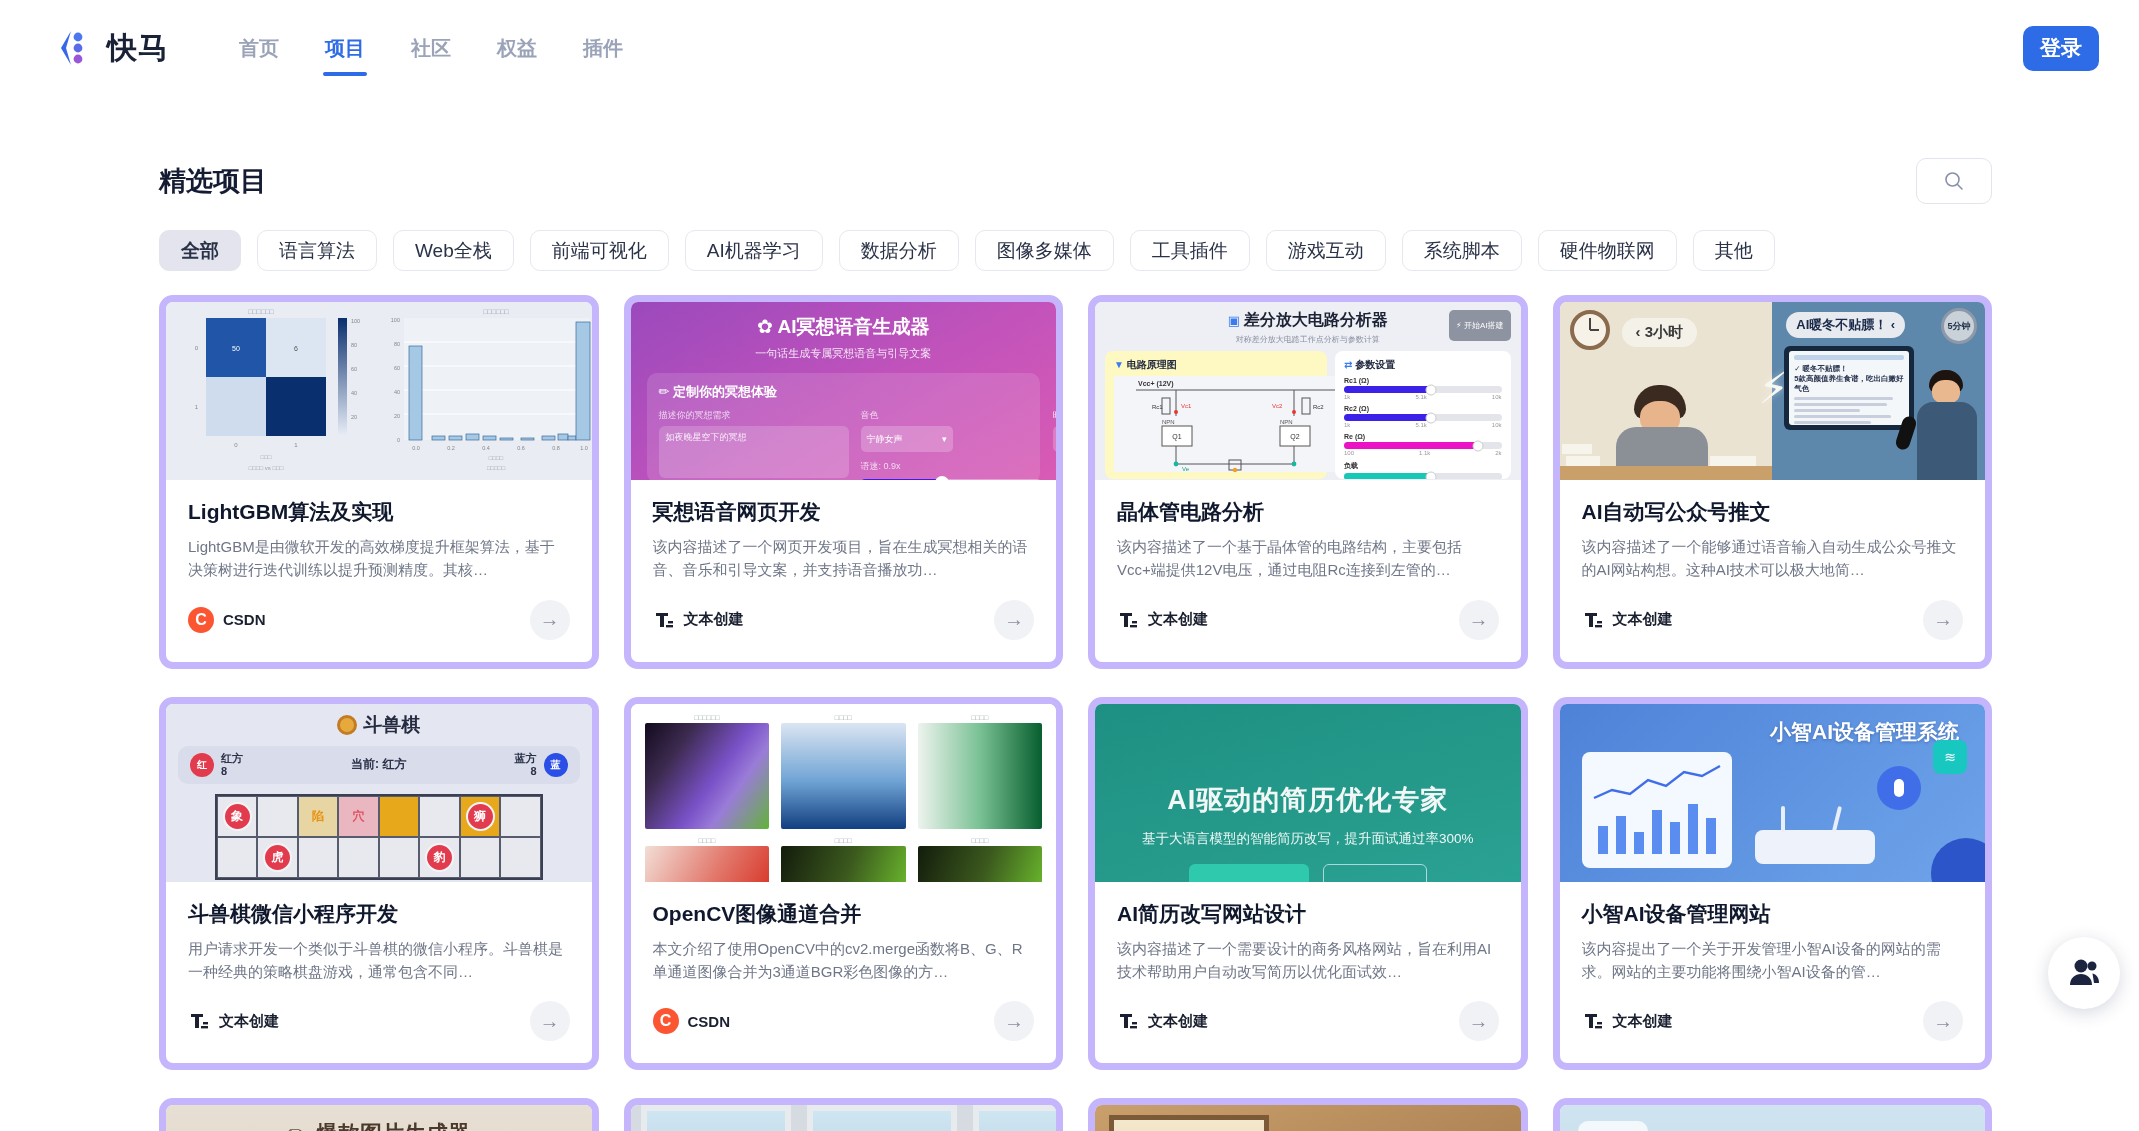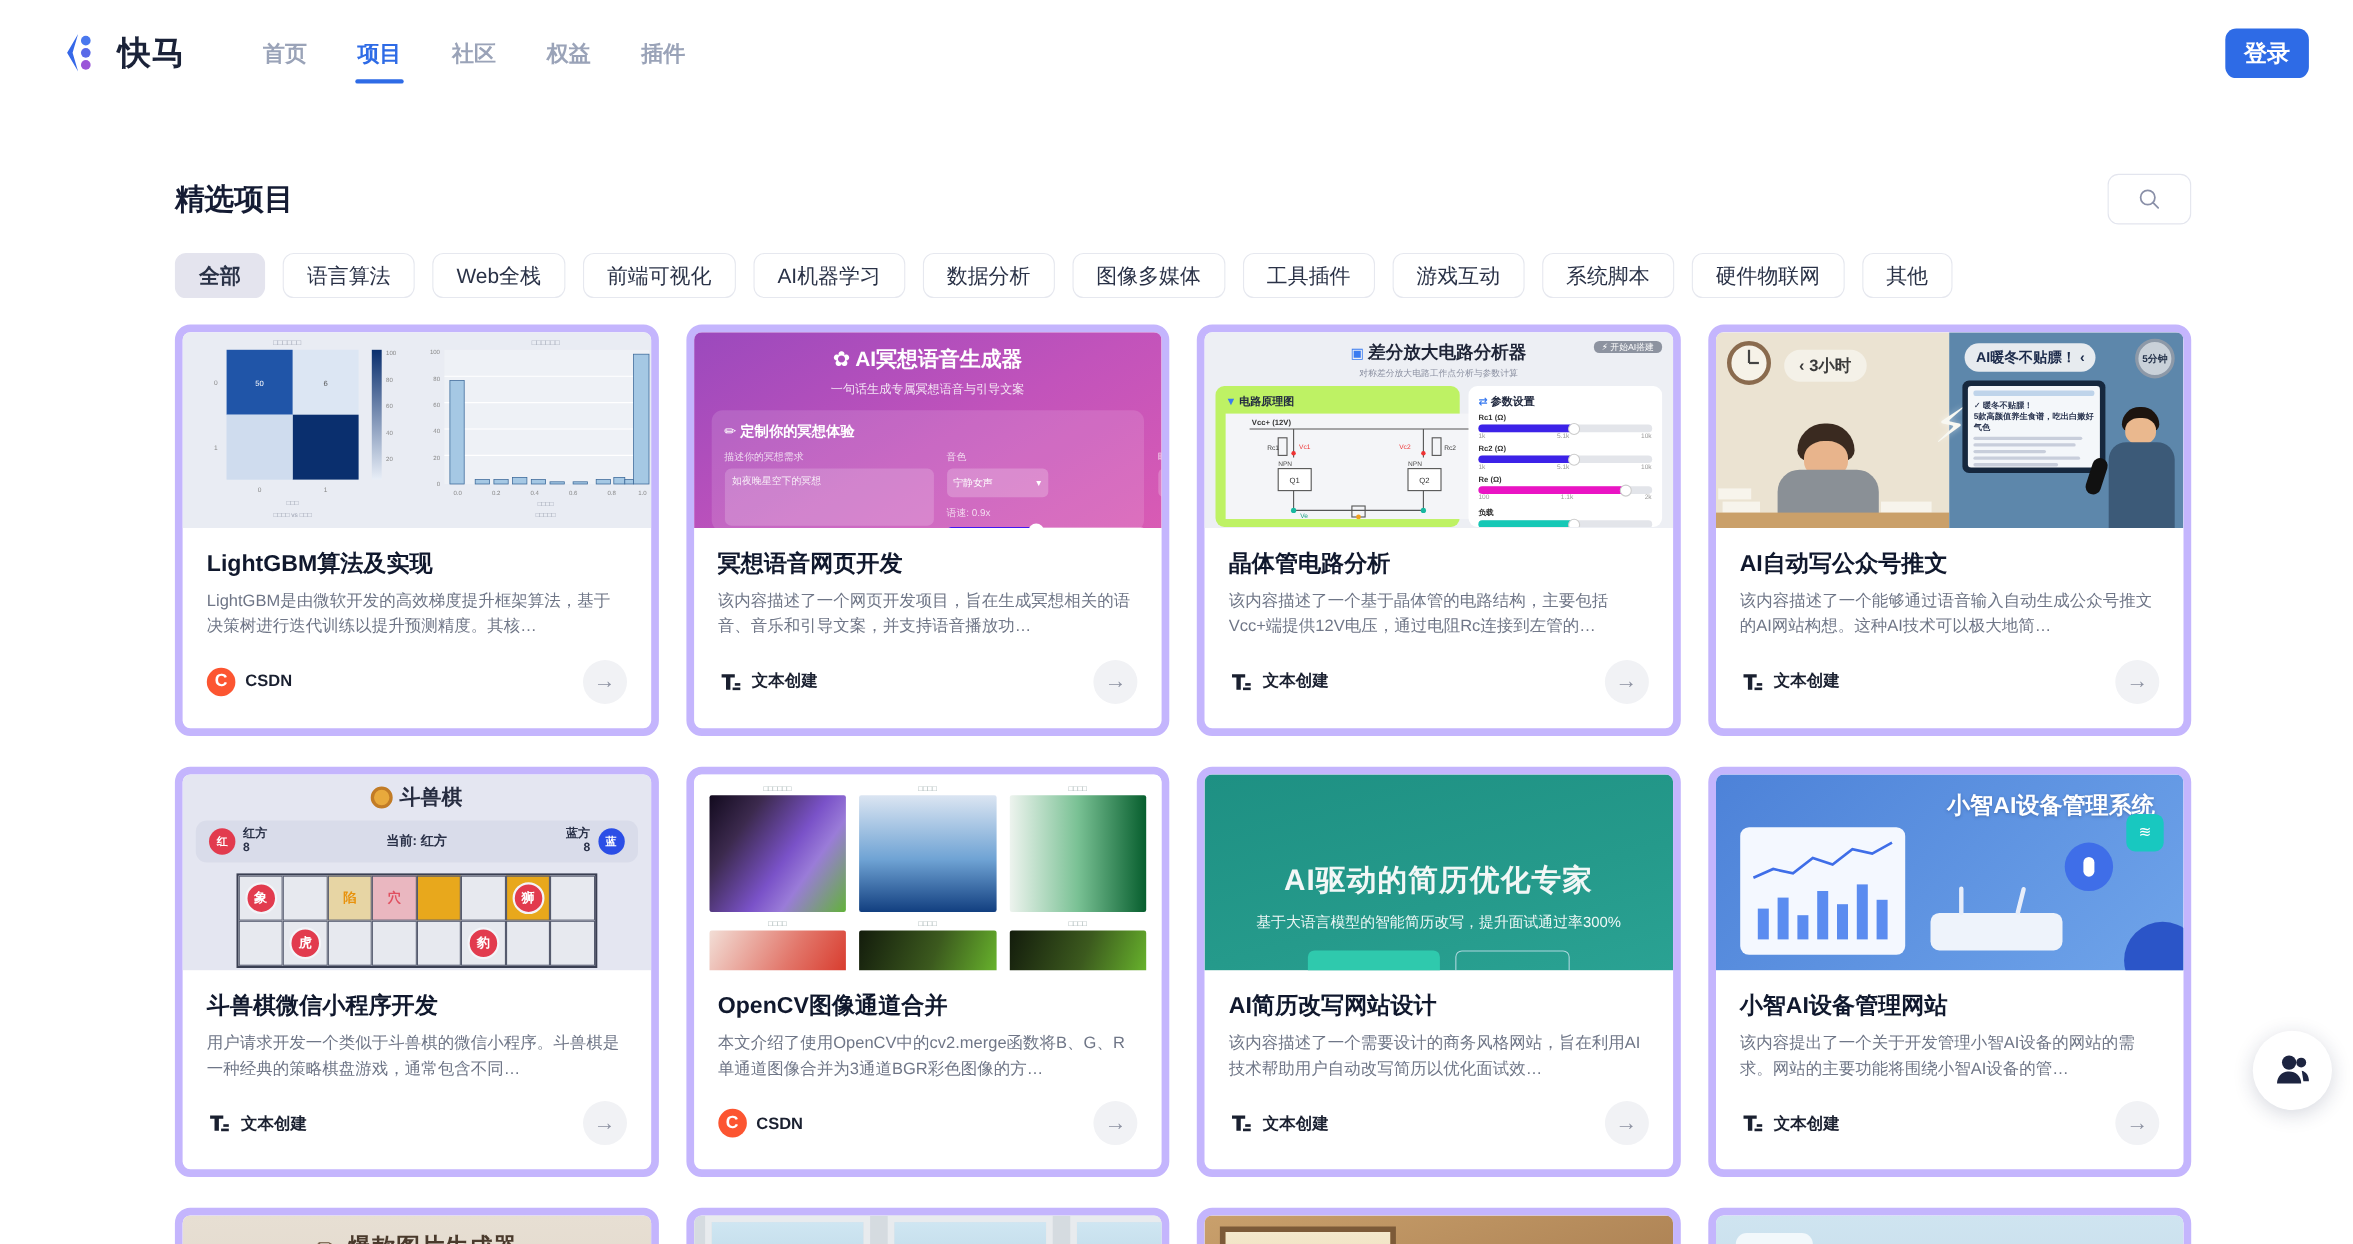--- a/index.html
+++ b/index.html
@@ -52,23 +52,23 @@
   .t2 .tarea { width:190px; height:52px; background:rgba(255,255,255,.18); border-radius:6px; padding:5px 7px; color:rgba(255,255,255,.85); font-size:9px; }
   .t2 .sel { width:92px; height:22px; background:rgba(255,255,255,.22); border-radius:5px; color:#fff; font-size:9px; display:flex; align-items:center; justify-content:space-between; padding:13px 6px; }
   .t2 .slider { margin-top:6px; position:relative; width:180px; height:8px; border-radius:4px; background:rgba(255,255,255,.35); }
   .t2 .slider .fill { position:absolute; left:0; top:0; bottom:0; width:45%; background:#4318f0; border-radius:4px; }
   .t2 .slider .knob { position:absolute; left:45%; top:50%; transform:translate(-50%,-50%); width:14px; height:14px; background:#fff; border-radius:50%; }
 
   .t3 { background:#edeff4; padding:8px 10px; font-size:0; }
   .t3 .hd { text-align:center; }
   .t3 .hd h4 { font-size:16px; font-weight:800; color:#1d2336; display:inline; }
   .t3 .hd .sub { font-size:8px; color:#8a8fa0; margin-top:3px; }
-  .t3 .topbtn { position:absolute; right:10px; top:8px; background:#8d93a0; color:#fff; font-size:8px; border-radius:5px; padding:0 7px; }
+  .t3 .topbtn { position:absolute; right:10px; top:8px; background:#8d93a0; color:#fff; font-size:8px; border-radius:5px; padding:10px 7px; }
   .t3 .cols { display:flex; gap:8px; margin-top:6px; }
-  .t3 .lpanel { width:222px; height:128px; background:#bef264; border-radius:8px; padding:7px 9px; }
+  .t3 .lpanel { width:222px; height:128px; background:#fef9c3; border-radius:8px; padding:7px 9px; }
   .t3 .rpanel { flex:1; height:128px; background:#fff; border-radius:8px; padding:7px 9px; overflow:hidden; }
   .t3 .ph { font-size:10px; font-weight:800; color:#222a40; }
   .t3 .ph .ic { color:#3a7bf0; }
   .t3 .p-sl { margin-top:5px; }
   .t3 .p-sl .lab { font-size:7px; font-weight:700; color:#333; }
   .t3 .track { position:relative; height:7px; border-radius:4px; background:#e3e5ea; margin-top:2px; }
   .t3 .fill { position:absolute; left:0; top:0; bottom:0; border-radius:4px; }
   .t3 .knob { position:absolute; top:50%; transform:translate(-50%,-50%); width:11px; height:11px; border-radius:50%; background:#fff; border:1px solid #ccc; }
   .t3 .ticks { display:flex; justify-content:space-between; font-size:6px; color:#999; margin-top:1px; }
 

